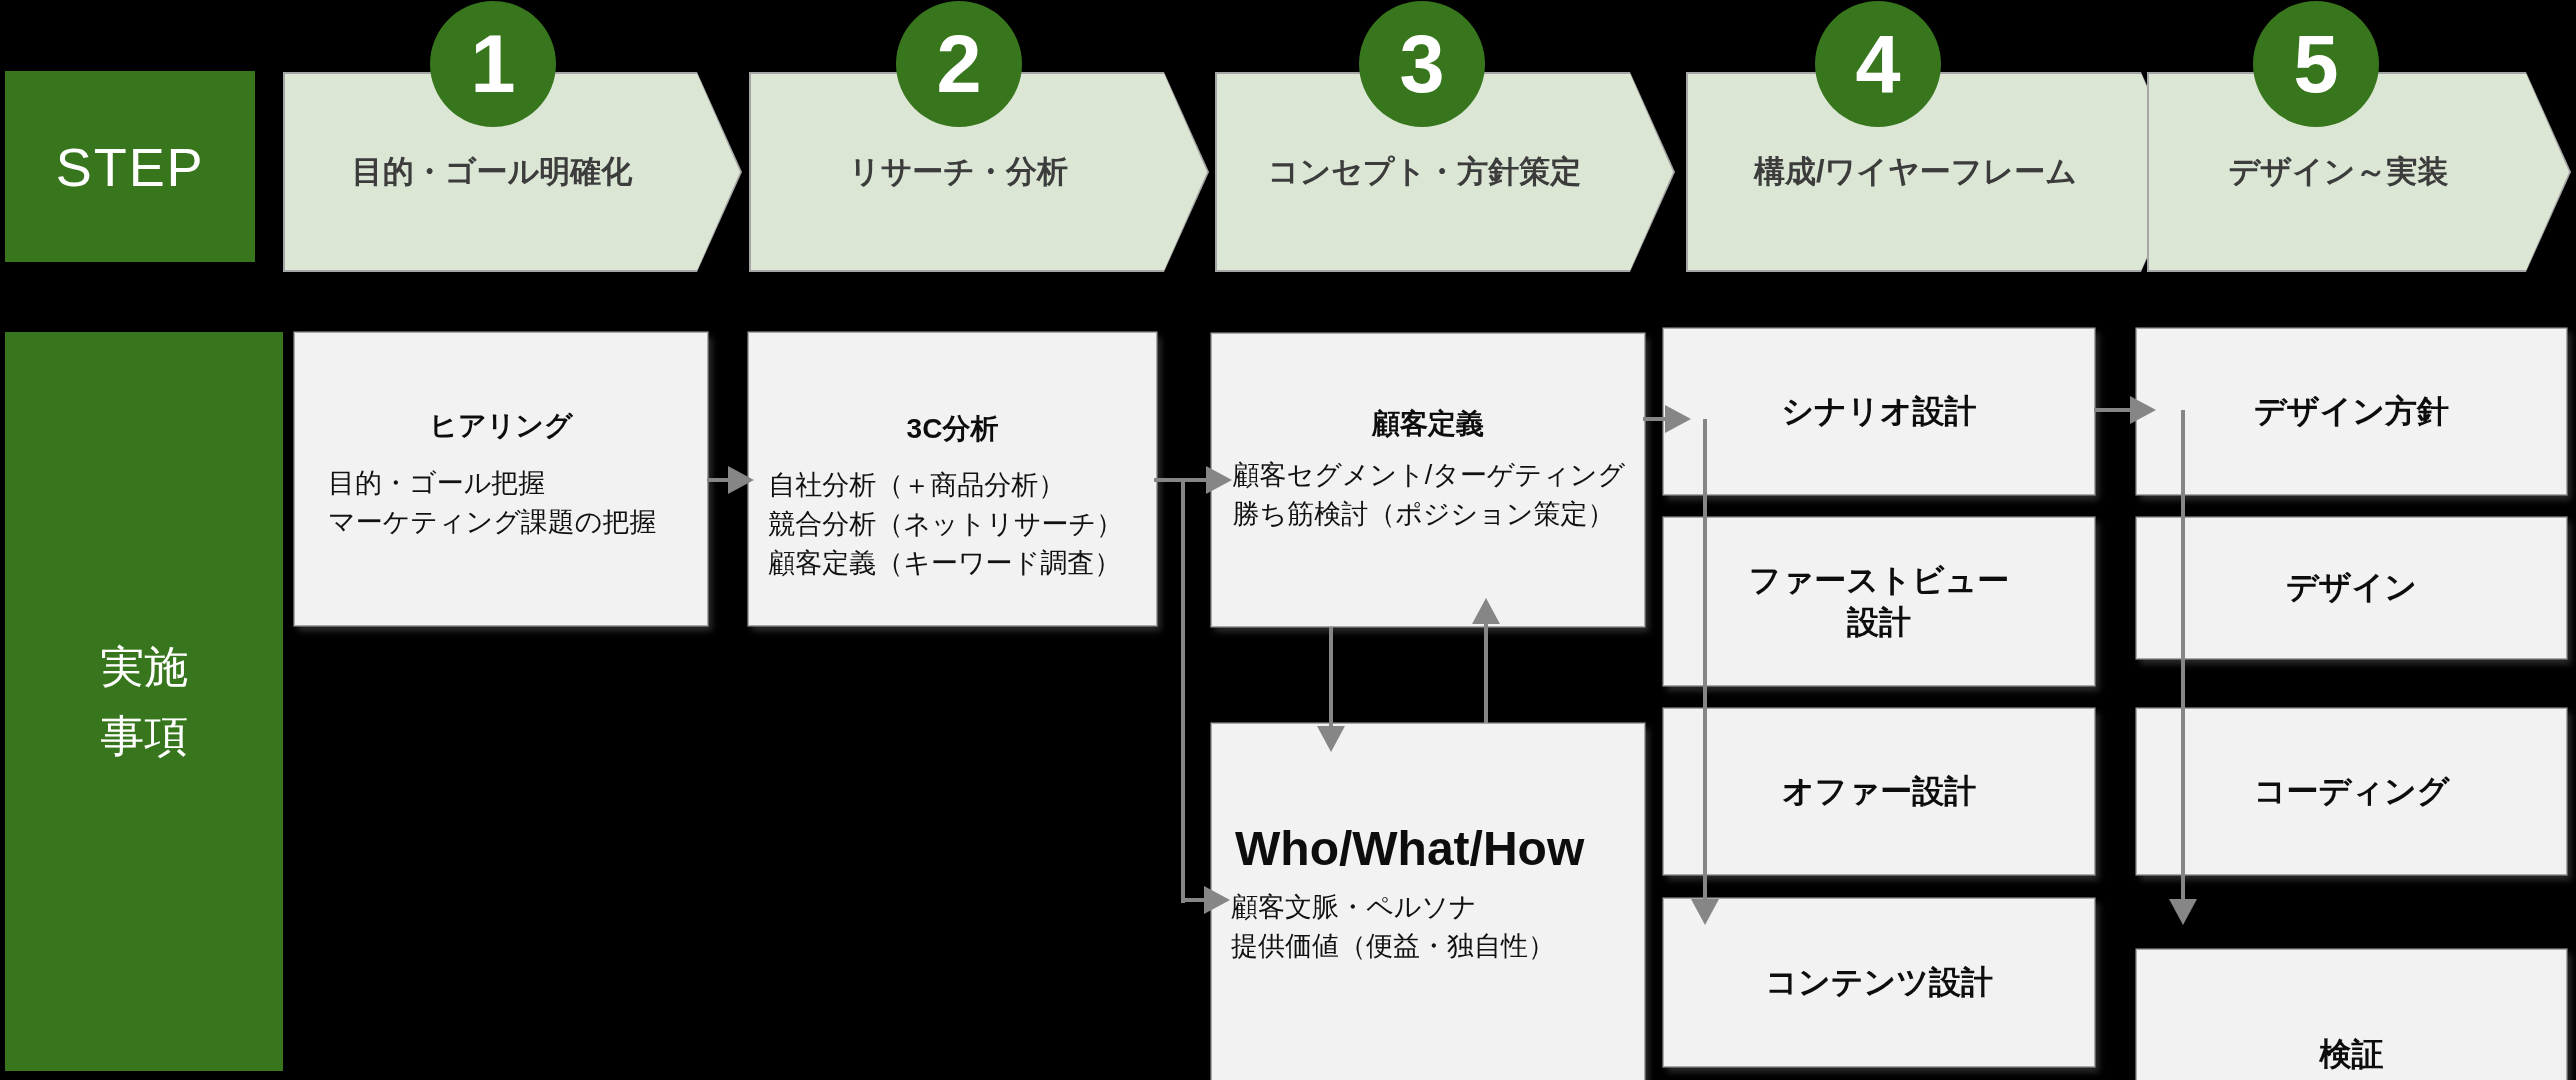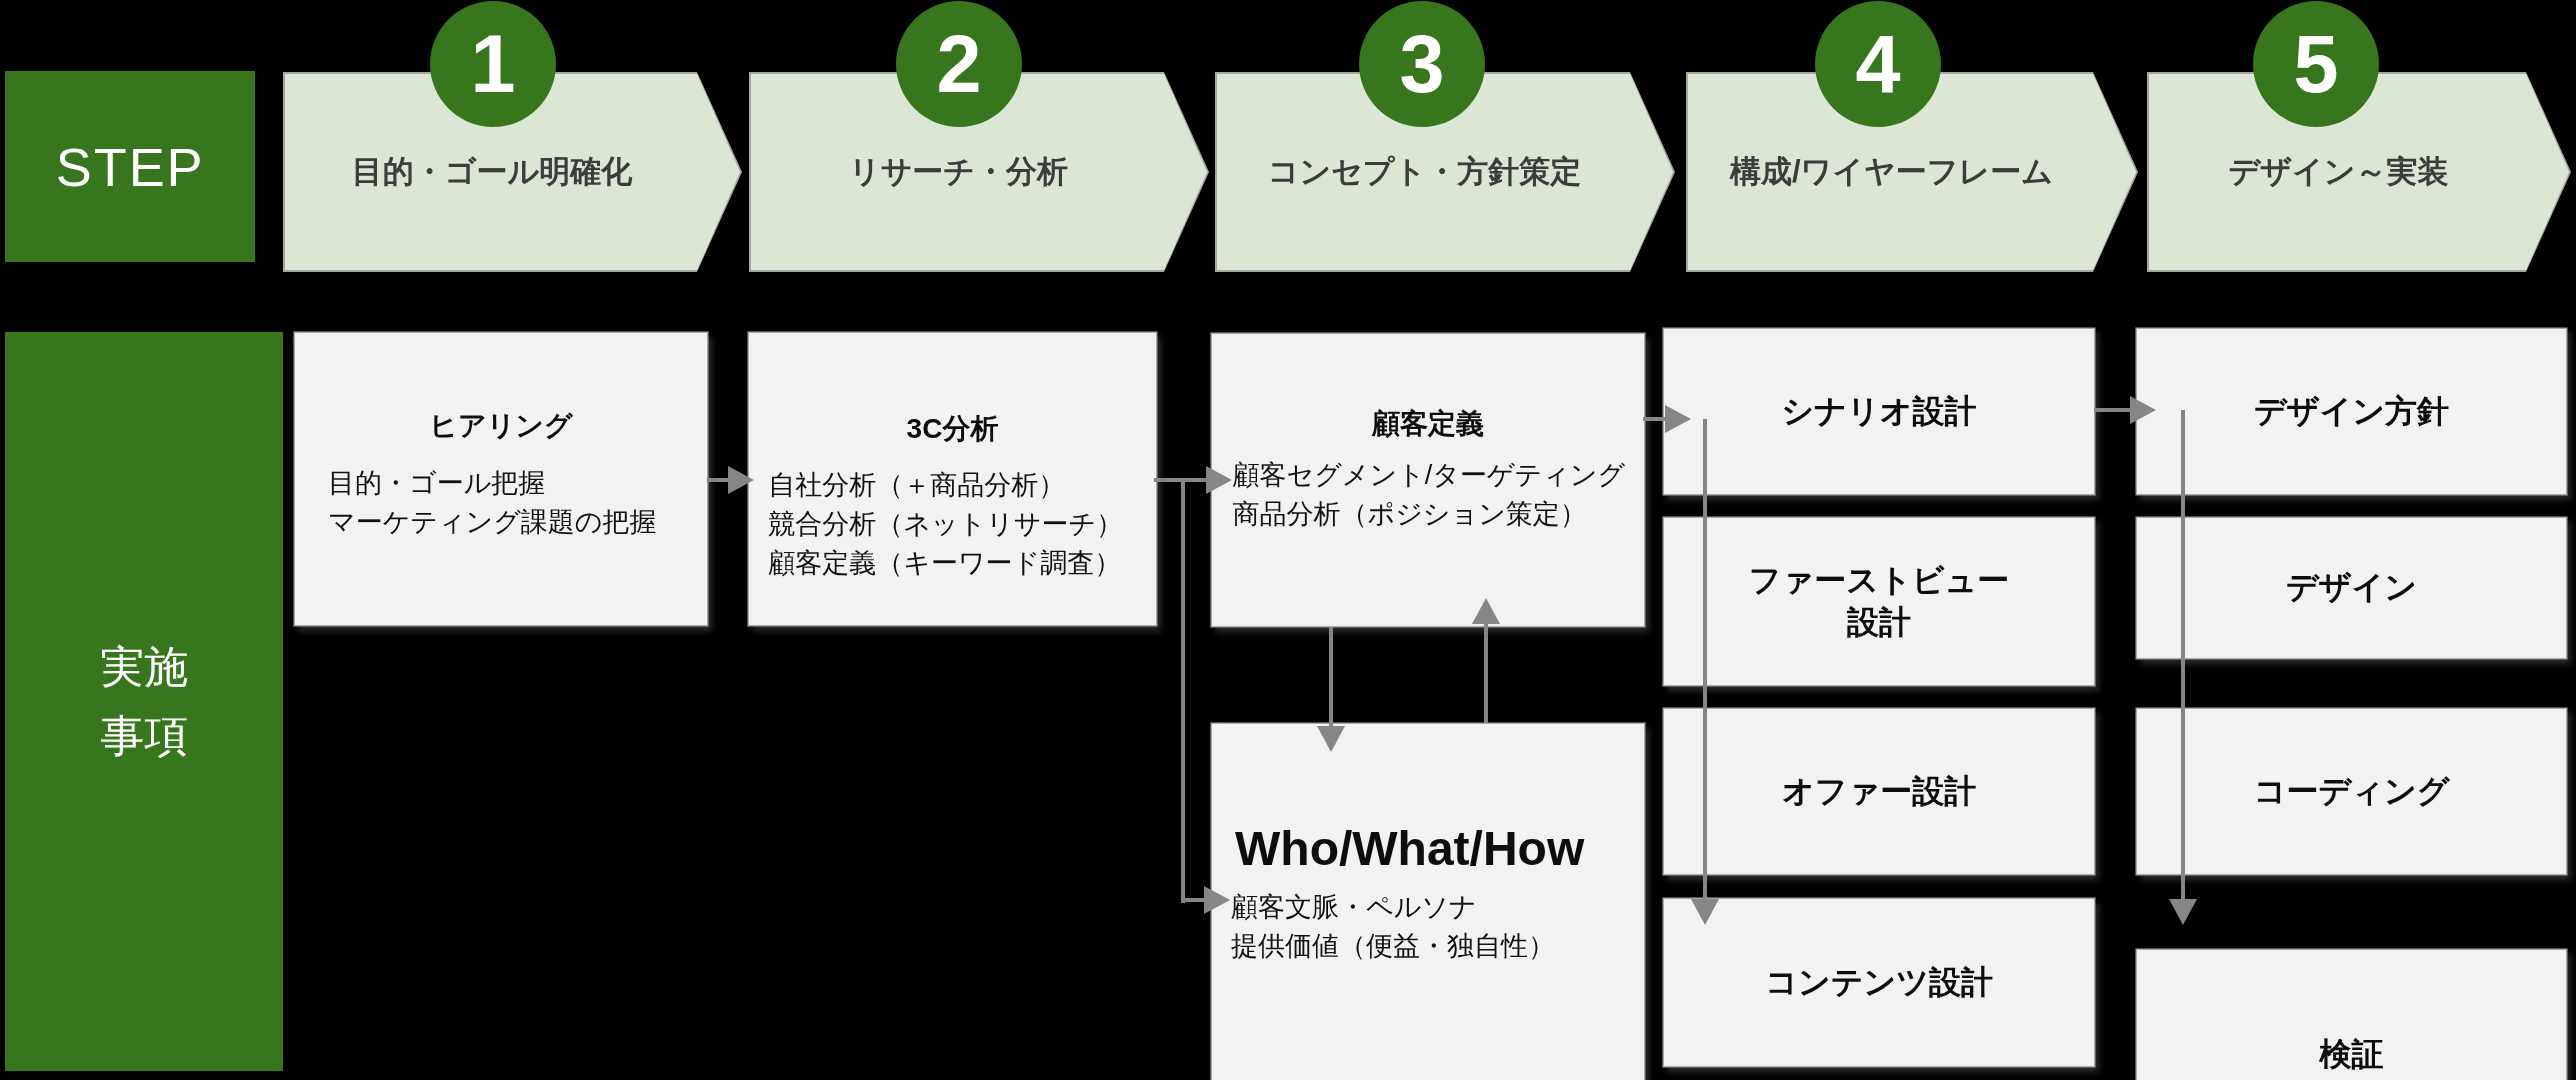--- a/index.html
+++ b/index.html
@@ -55,21 +55,21 @@
     <div class="chev-label">目的・ゴール明確化</div>
   </div>
   <div class="chev" style="left:749px;width:460px;">
     <div class="chev-inner"></div>
     <div class="chev-label">リサーチ・分析</div>
   </div>
   <div class="chev" style="left:1215px;width:460px;">
     <div class="chev-inner"></div>
     <div class="chev-label">コンセプト・方針策定</div>
   </div>
-  <div class="chev" style="left:1686px;width:452px;">
+  <div class="chev" style="left:1686px;width:452px;padding-left:48px;">
     <div class="chev-inner"></div>
     <div class="chev-label">構成/ワイヤーフレーム</div>
   </div>
   <div class="chev" style="left:2147px;width:424px;">
     <div class="chev-inner"></div>
     <div class="chev-label">デザイン～実装</div>
   </div>
 
   <div class="num-circle" style="left:430px;">1</div>
   <div class="num-circle" style="left:896px;">2</div>
@@ -94,21 +94,21 @@
       <div>自社分析（＋商品分析）</div>
       <div>競合分析（ネットリサーチ）</div>
       <div>顧客定義（キーワード調査）</div>
     </div>
   </div>
 
   <div class="box" style="left:1211px;top:333px;width:434px;height:294px;">
     <div class="box-title" style="margin-top:71px;">顧客定義</div>
     <div class="box-body" style="margin-top:13px;padding-left:20.6px;">
       <div>顧客セグメント/ターゲティング</div>
-      <div>商品分析（ポジション策定）</div>
+      <div>勝ち筋検討（ポジション策定）</div>
     </div>
   </div>
 
   <div class="box" style="left:1211px;top:723px;width:434px;height:362px;">
     <div class="www-title" style="margin-top:97px;padding-left:23px;">Who/What/How</div>
     <div class="box-body" style="margin-top:11.6px;padding-left:19px;">
       <div>顧客文脈・ペルソナ</div>
       <div>提供価値（便益・独自性）</div>
     </div>
   </div>

